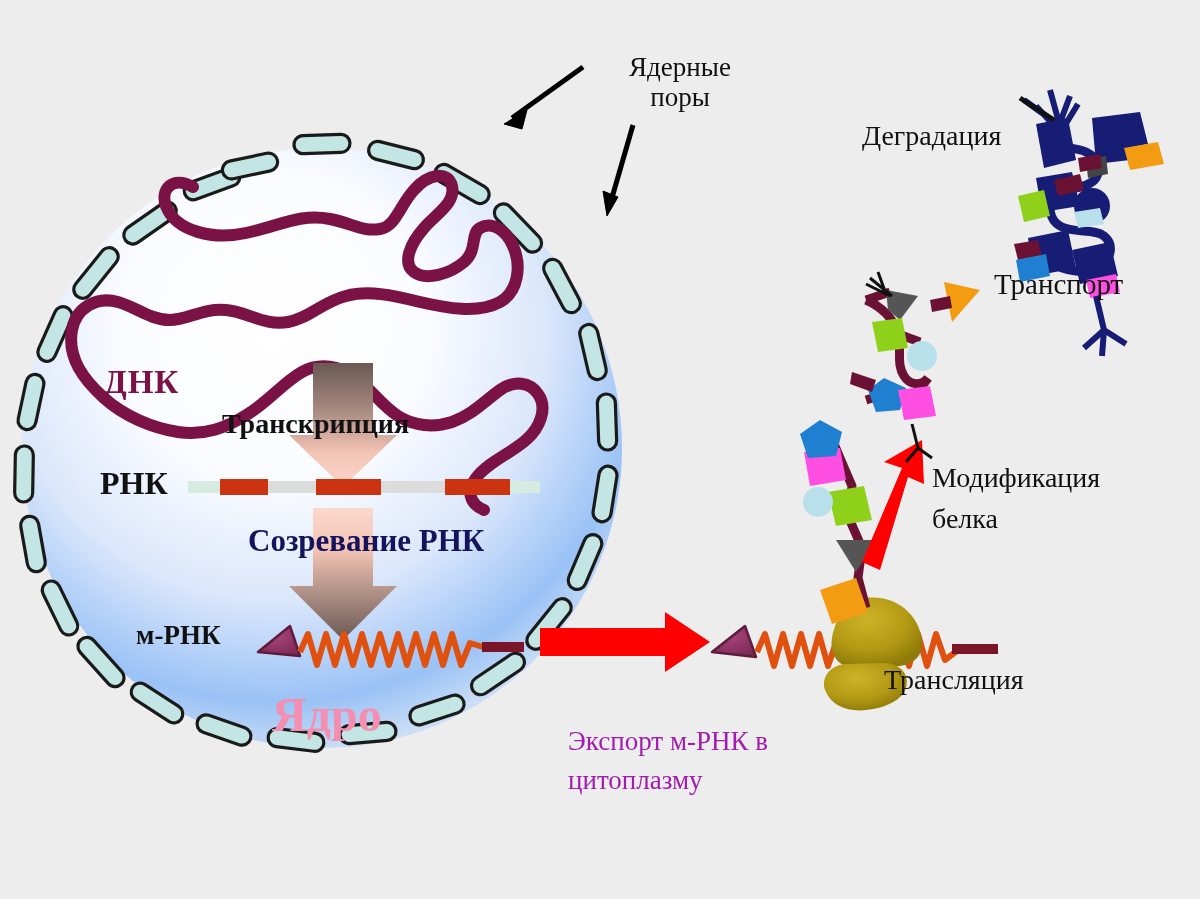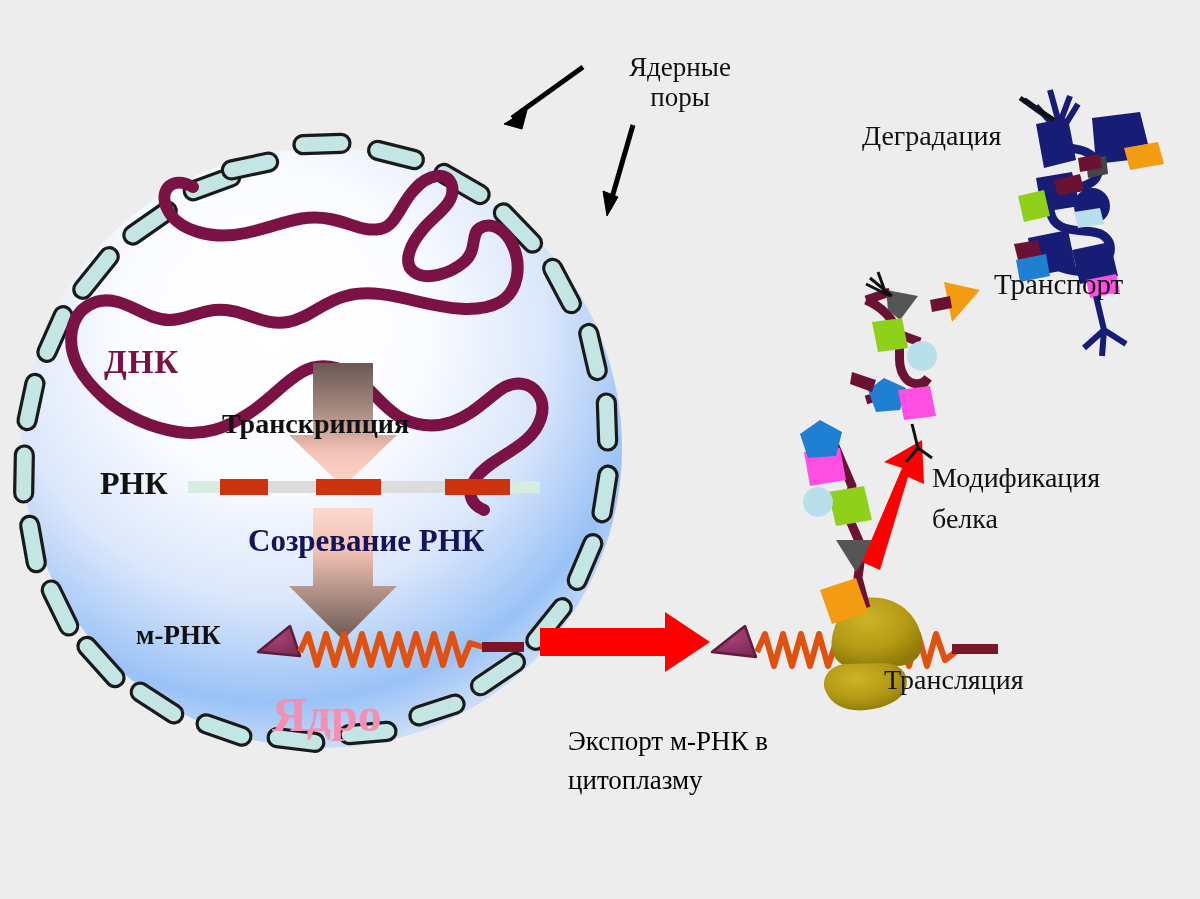--- a/index.html
+++ b/index.html
@@ -8,27 +8,27 @@
     width:1200px;height:899px;
     background:#ededed;
     font-family:"Liberation Serif","DejaVu Serif",serif;
     overflow:hidden;
     position:relative;
   }
   #stage{position:relative;width:1120px;height:899px;}
   #stage svg{position:absolute;top:0;left:0;}
   .lbl{position:absolute;white-space:pre;line-height:1.12;}
   .lbl-pores{font-size:27px;color:#111;text-align:center;}
-  .lbl-dnk{font-size:33px;color:#7a1246;font-weight:bold;letter-spacing:1px;}
+  .lbl-dnk{font-size:33px;color:#7a1246;font-weight:bold;letter-spacing:1px;margin-top:20px;}
   .lbl-transcr{font-size:28px;color:#111;font-weight:bold;}
   .lbl-rnk{font-size:32px;color:#111;font-weight:bold;}
   .lbl-sozr{font-size:31px;color:#14135c;font-weight:bold;}
   .lbl-mrnk{font-size:27px;color:#111;font-weight:bold;}
   .lbl-yadro{font-size:48px;color:#f48fb1;font-weight:bold;}
-  .lbl-export{font-size:27px;color:#000000;line-height:1.45;}
+  .lbl-export{font-size:27px;color:#a21caf;line-height:1.45;}
   .lbl-degr{font-size:28px;color:#111;}
   .lbl-transp{font-size:29px;color:#111;}
   .lbl-modif{font-size:28px;color:#111;line-height:1.45;}
   .lbl-transl{font-size:28px;color:#111;}
 </style>
 </head>
 <body>
 
 <div id="stage">
 

